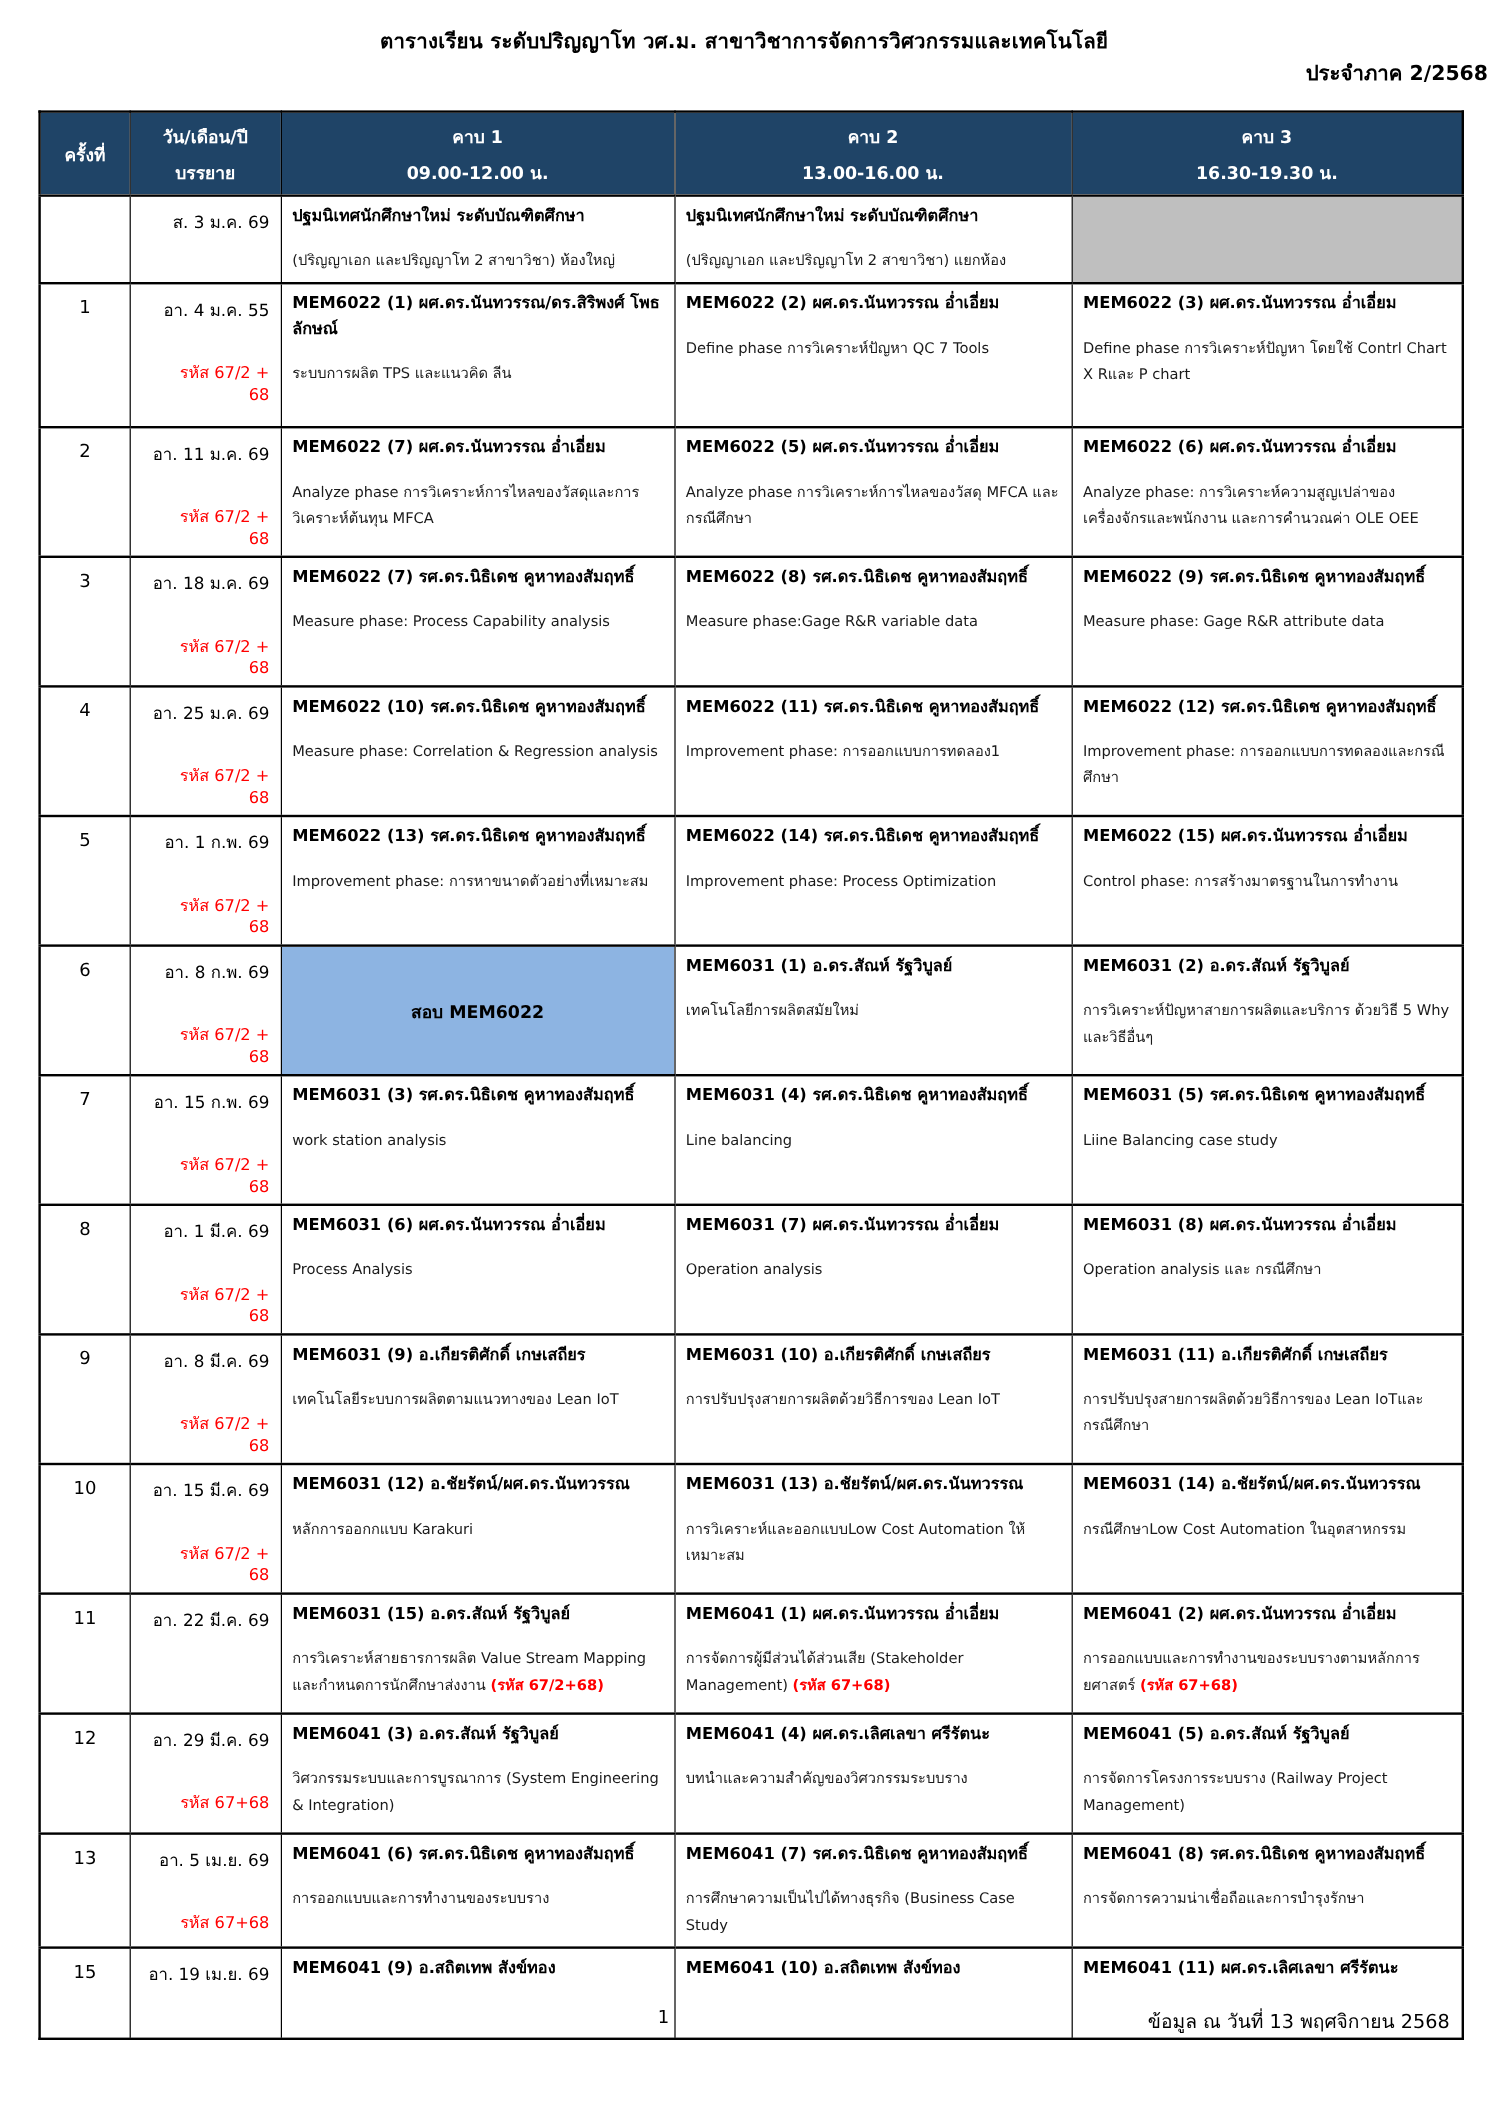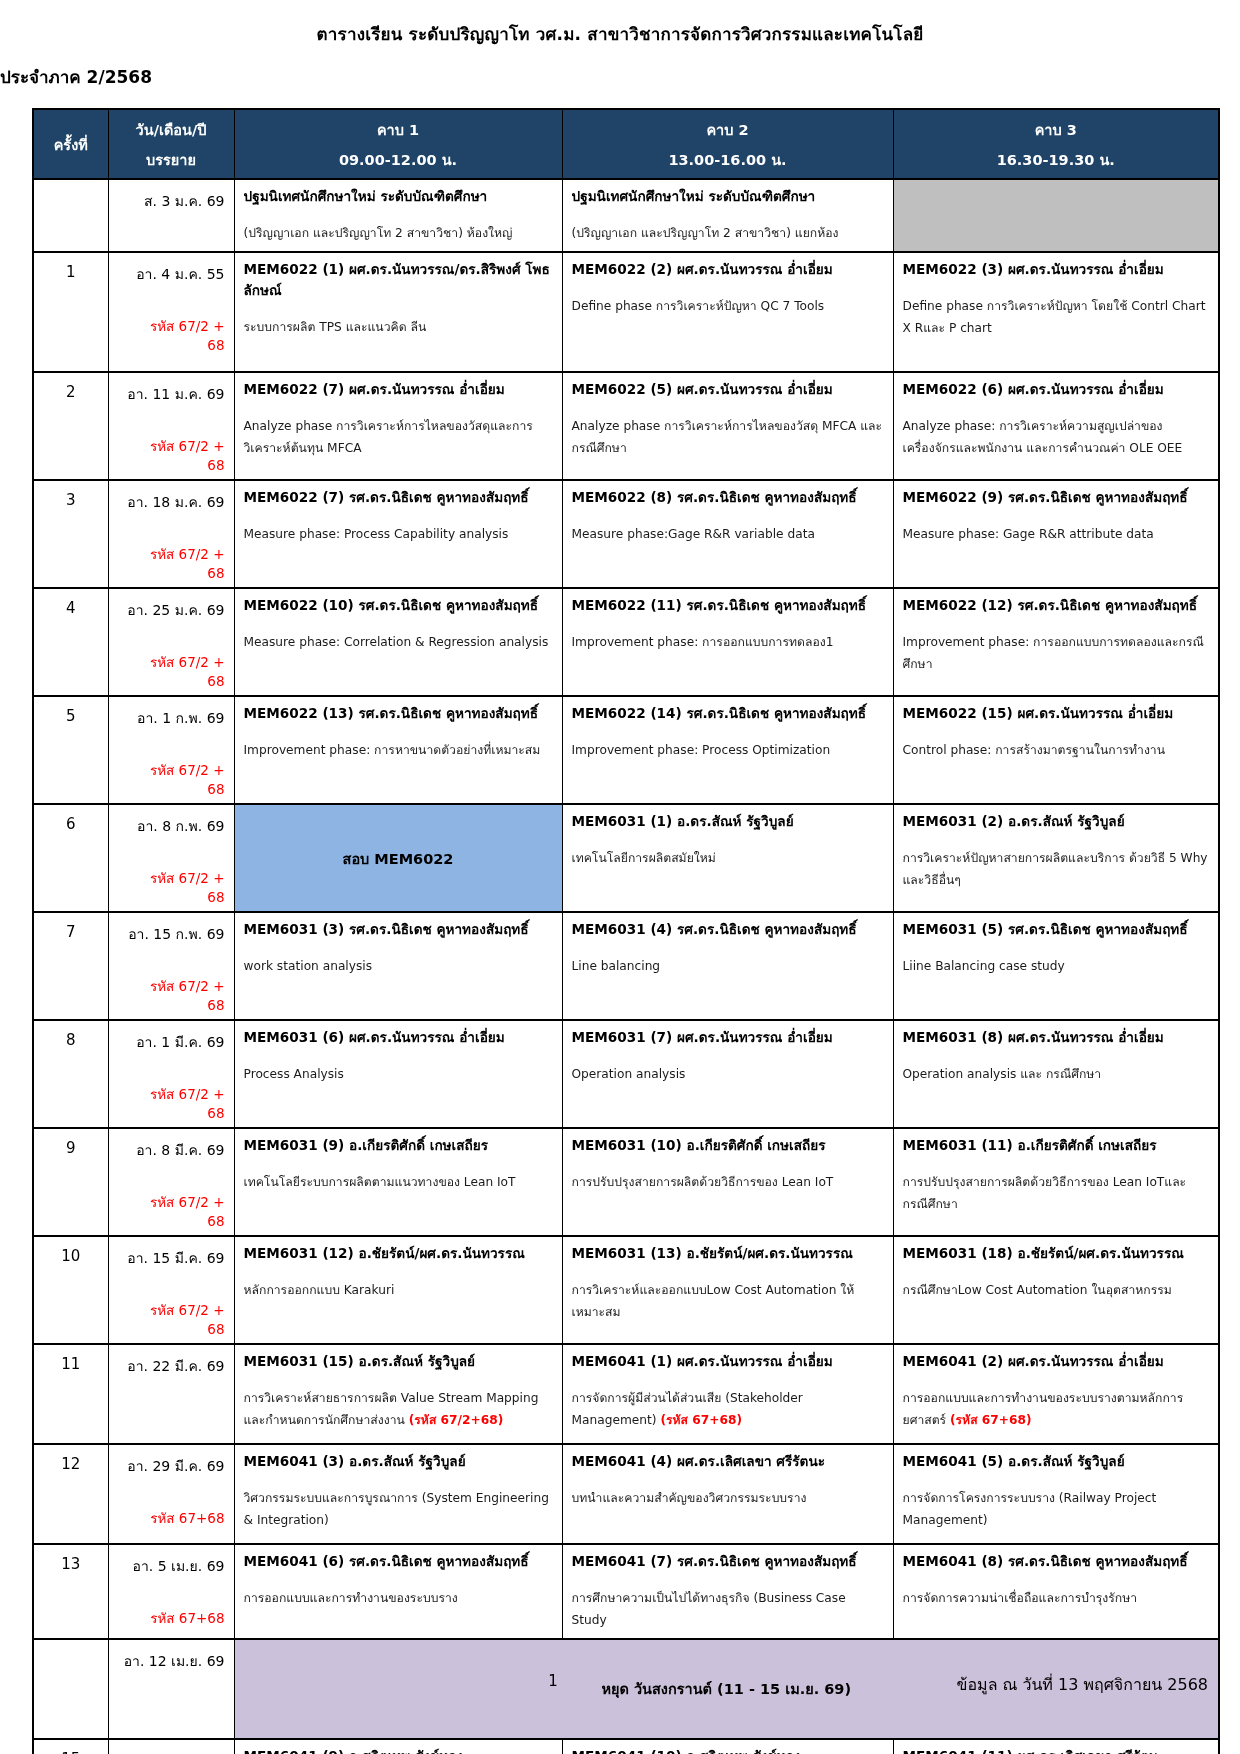--- a/index.html
+++ b/index.html
@@ -1,19 +1,19 @@
 <!DOCTYPE html>
 <html style="--header-bg: #1f4467; --header-text: #ffffff; --exam-bg: #8db4e2; --empty-bg: #bfbfbf; --code-red: #ff0000;"><head>
 <meta charset="utf-8">
 <style>
   * { box-sizing: border-box; }
   body { margin:0; background:#ffffff; font-family:"DejaVu Sans","Liberation Sans",sans-serif; color:#000; }
   .page { width:1240px; height:1754px; position:relative; background:#fff; overflow:hidden; }
   .doc-title { text-align:center; padding-top:20px; font-weight:bold; font-size:17px; letter-spacing:0.2px; }
-  .doc-subtitle { text-align:left; margin-top:16px; font-weight:bold; font-size:17px; }
+  .doc-subtitle { text-align:right; font-weight:bold; font-size:17px; }
 
   table.schedule { border-collapse:collapse; table-layout:fixed; width:1186px; margin:18px 0 0 32px; border:2px solid #000; }
   th, td { border:1px solid #000; vertical-align:top; padding:6px 9px; overflow:hidden; }
   tbody td { border-top:2px solid #000; }
 
   thead th { background:var(--header-bg,#1f4467); color:var(--header-text,#ffffff); font-weight:bold; font-size:14.5px; padding:0; }
   .hdr-wrap { height:68px; display:flex; flex-direction:column; justify-content:space-around; align-items:center; padding:4px 2px; }
   .hdr-wrap .l2:empty { display:none; }
 
   .session-cell { text-align:center; font-size:15px; padding-top:10px; }
@@ -274,21 +274,21 @@
           </td>
           <td class="class-cell">
             <div class="course-title">MEM6031 (12) อ.ชัยรัตน์/ผศ.ดร.นันทวรรณ</div>
             <div class="body-line"><span>หลักการออกกแบบ Karakuri</span></div>
           </td>
           <td class="class-cell">
             <div class="course-title">MEM6031 (13) อ.ชัยรัตน์/ผศ.ดร.นันทวรรณ</div>
             <div class="body-line"><span>การวิเคราะห์และออกแบบLow Cost Automation ให้เหมาะสม</span></div>
           </td>
           <td class="class-cell">
-            <div class="course-title">MEM6031 (18) อ.ชัยรัตน์/ผศ.ดร.นันทวรรณ</div>
+            <div class="course-title">MEM6031 (14) อ.ชัยรัตน์/ผศ.ดร.นันทวรรณ</div>
             <div class="body-line"><span>กรณีศึกษาLow Cost Automation ในอุตสาหกรรม</span></div>
           </td>
         </tr>
         <tr style="height: 100px; border-radius: 12px;">
           <td class="session-cell"><span>11</span></td>
           <td class="date-cell">
             <div class="date-line">อา. 22 มี.ค. 69</div>
           </td>
           <td class="class-cell">
             <div class="course-title">MEM6031 (15) อ.ดร.สัณห์ รัฐวิบูลย์</div>
@@ -333,27 +333,20 @@
             <div class="body-line"><span>การออกแบบและการทำงานของระบบราง</span></div>
           </td>
           <td class="class-cell">
             <div class="course-title">MEM6041 (7) รศ.ดร.นิธิเดช คูหาทองสัมฤทธิ์</div>
             <div class="body-line"><span>การศึกษาความเป็นไปได้ทางธุรกิจ (Business Case Study</span></div>
           </td>
           <td class="class-cell">
             <div class="course-title">MEM6041 (8) รศ.ดร.นิธิเดช คูหาทองสัมฤทธิ์</div>
             <div class="body-line"><span>การจัดการความน่าเชื่อถือและการบำรุงรักษา</span></div>
           </td>
-        </tr>
-        <tr style="height: 100px;">
-          <td class="session-cell"></td>
-          <td class="date-cell">
-            <div class="date-line">อา. 12 เม.ย. 69</div>
-          </td>
-          <td class="banner-cell" colspan="3" style="background: rgb(204, 193, 218);"><span>หยุด วันสงกรานต์ (11 - 15 เม.ย. 69)</span></td>
         </tr>
         <tr style="height: 76px;">
           <td class="session-cell"><span>15</span></td>
           <td class="date-cell">
             <div class="date-line">อา. 19 เม.ย. 69</div>
           </td>
           <td class="class-cell">
             <div class="course-title">MEM6041 (9) อ.สถิตเทพ สังข์ทอง</div>
           </td>
           <td class="class-cell">

